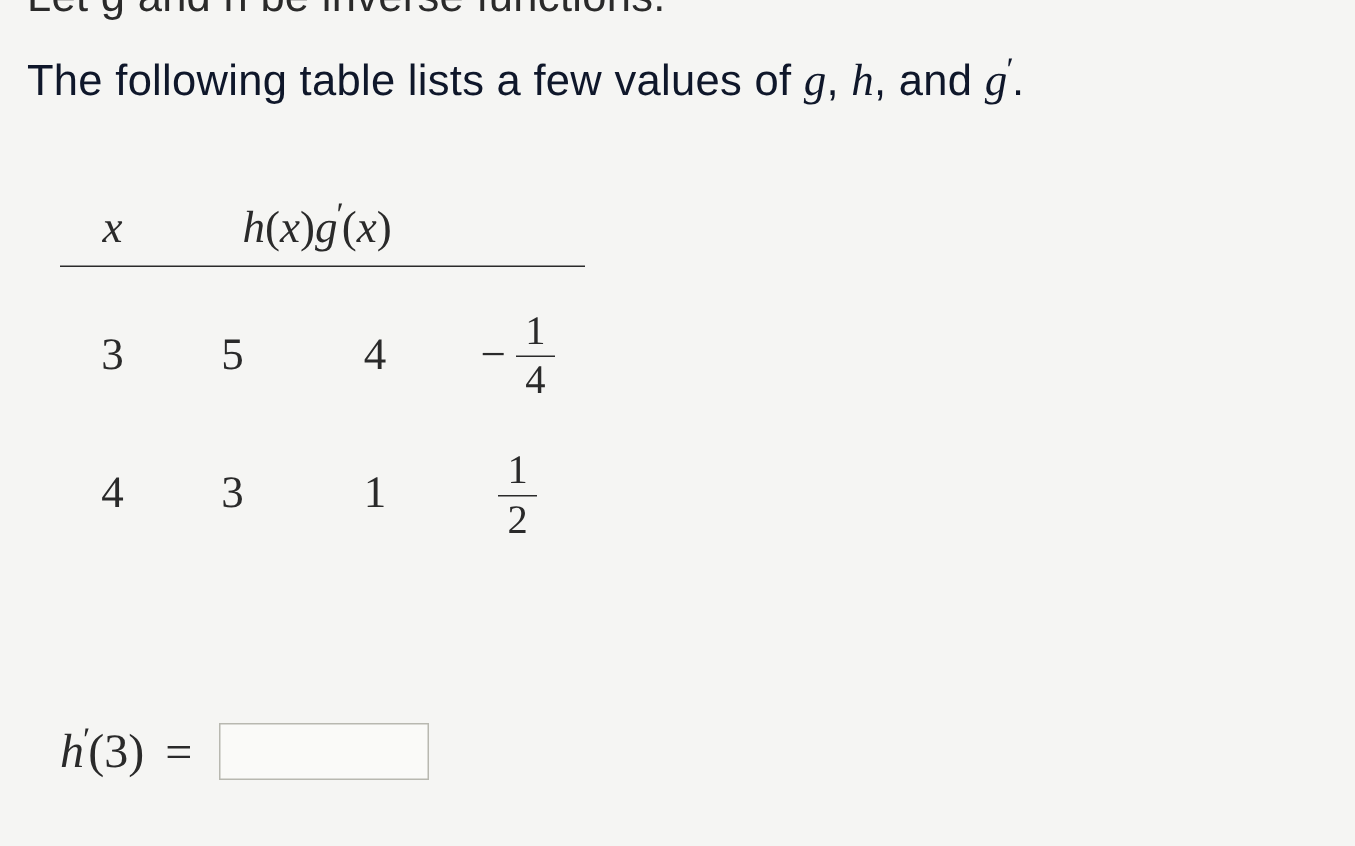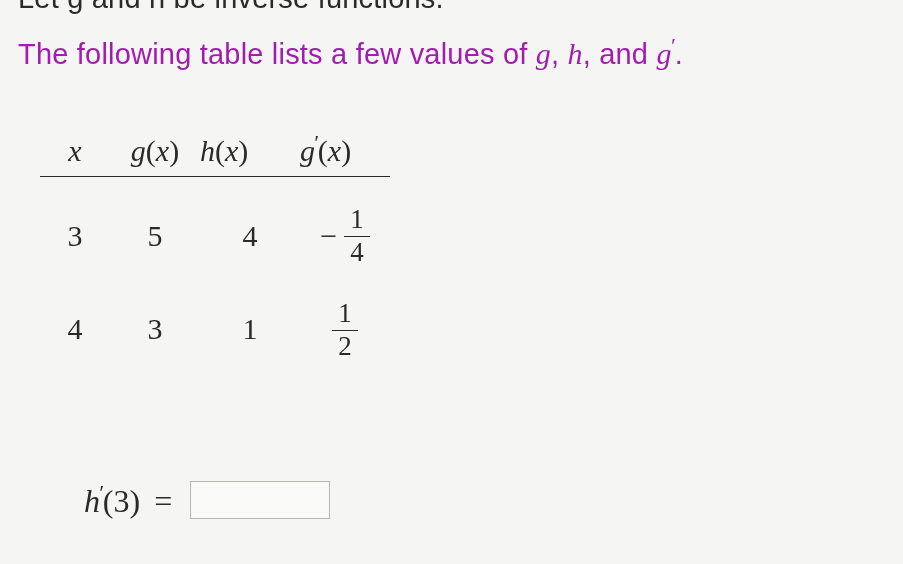--- a/index.html
+++ b/index.html
@@ -23,21 +23,21 @@
       left: 18px;
       font-size: 29px;
       color: #2a2a2a;
       letter-spacing: 0.2px;
     }
     .main-text {
       position: absolute;
       top: 33px;
       left: 18px;
       font-size: 29px;
-      color: #a21caf;
+      color: #0f172a;
       letter-spacing: 0.2px;
       text-align: right;
     }
     .math-italic {
       font-family: 'Times New Roman', serif;
       font-style: italic;
       font-size: 30px;
     }
     .prime {
       font-family: 'Times New Roman', serif;
@@ -55,21 +55,21 @@
       display: flex;
       align-items: baseline;
       border-bottom: 1.5px solid #2a2a2a;
       padding-bottom: 8px;
       font-family: 'Times New Roman', serif;
       font-style: italic;
       font-size: 30px;
     }
     .col-x { width: 70px; text-align: center; }
     .col-gx { width: 90px; text-align: center; }
-    .col-hx { width: 100px; text-align: left; }
+    .col-hx { width: 100px; text-align: right; }
     .col-gpx { width: 90px; }
     .table-row {
       display: flex;
       align-items: center;
       font-family: 'Times New Roman', serif;
       font-size: 30px;
       margin-top: 28px;
     }
     .cell { text-align: center; }
     .fraction-wrap {
@@ -94,24 +94,23 @@
     }
     .minus-sign {
       font-size: 30px;
       margin-right: 3px;
     }
     .answer-line {
       position: absolute;
       top: 480px;
       left: 40px;
       display: flex;
-      align-items: center;
+      align-items: flex-end;
       font-family: 'Times New Roman', serif;
       font-size: 32px;
-      margin-left: 44px;
     }
     .answer-label .math-italic {
       font-size: 32px;
     }
     .answer-input {
       width: 140px;
       height: 38px;
       border: 1.5px solid #b8b8b0;
       background: #fafaf8;
       margin-left: 12px;
@@ -129,23 +128,20 @@
 <div class="cutoff-top">Let g and h be inverse functions.</div>
 
 <div class="main-text">
   <span>The following table lists a few values of </span><span class="math-italic">g</span><span>, </span><span class="math-italic">h</span><span>, and </span><span class="math-italic">g</span><span class="prime">′</span><span>.</span>
 </div>
 
 <div class="table-area">
   <div class="table-header">
     <div class="col-x">
       <span class="math-italic">x</span>
-    </div>
-    <div class="col-gx">
-      <span class="math-italic">g</span><span class="paren">(</span><span class="math-italic">x</span><span class="paren">)</span>
     </div>
     <div class="col-hx">
       <span class="math-italic">h</span><span class="paren">(</span><span class="math-italic">x</span><span class="paren">)</span>
     </div>
     <div class="col-gpx">
       <span class="math-italic">g</span><span class="prime">′</span><span class="paren">(</span><span class="math-italic">x</span><span class="paren">)</span>
     </div>
   </div>
 
   <div class="table-row">

